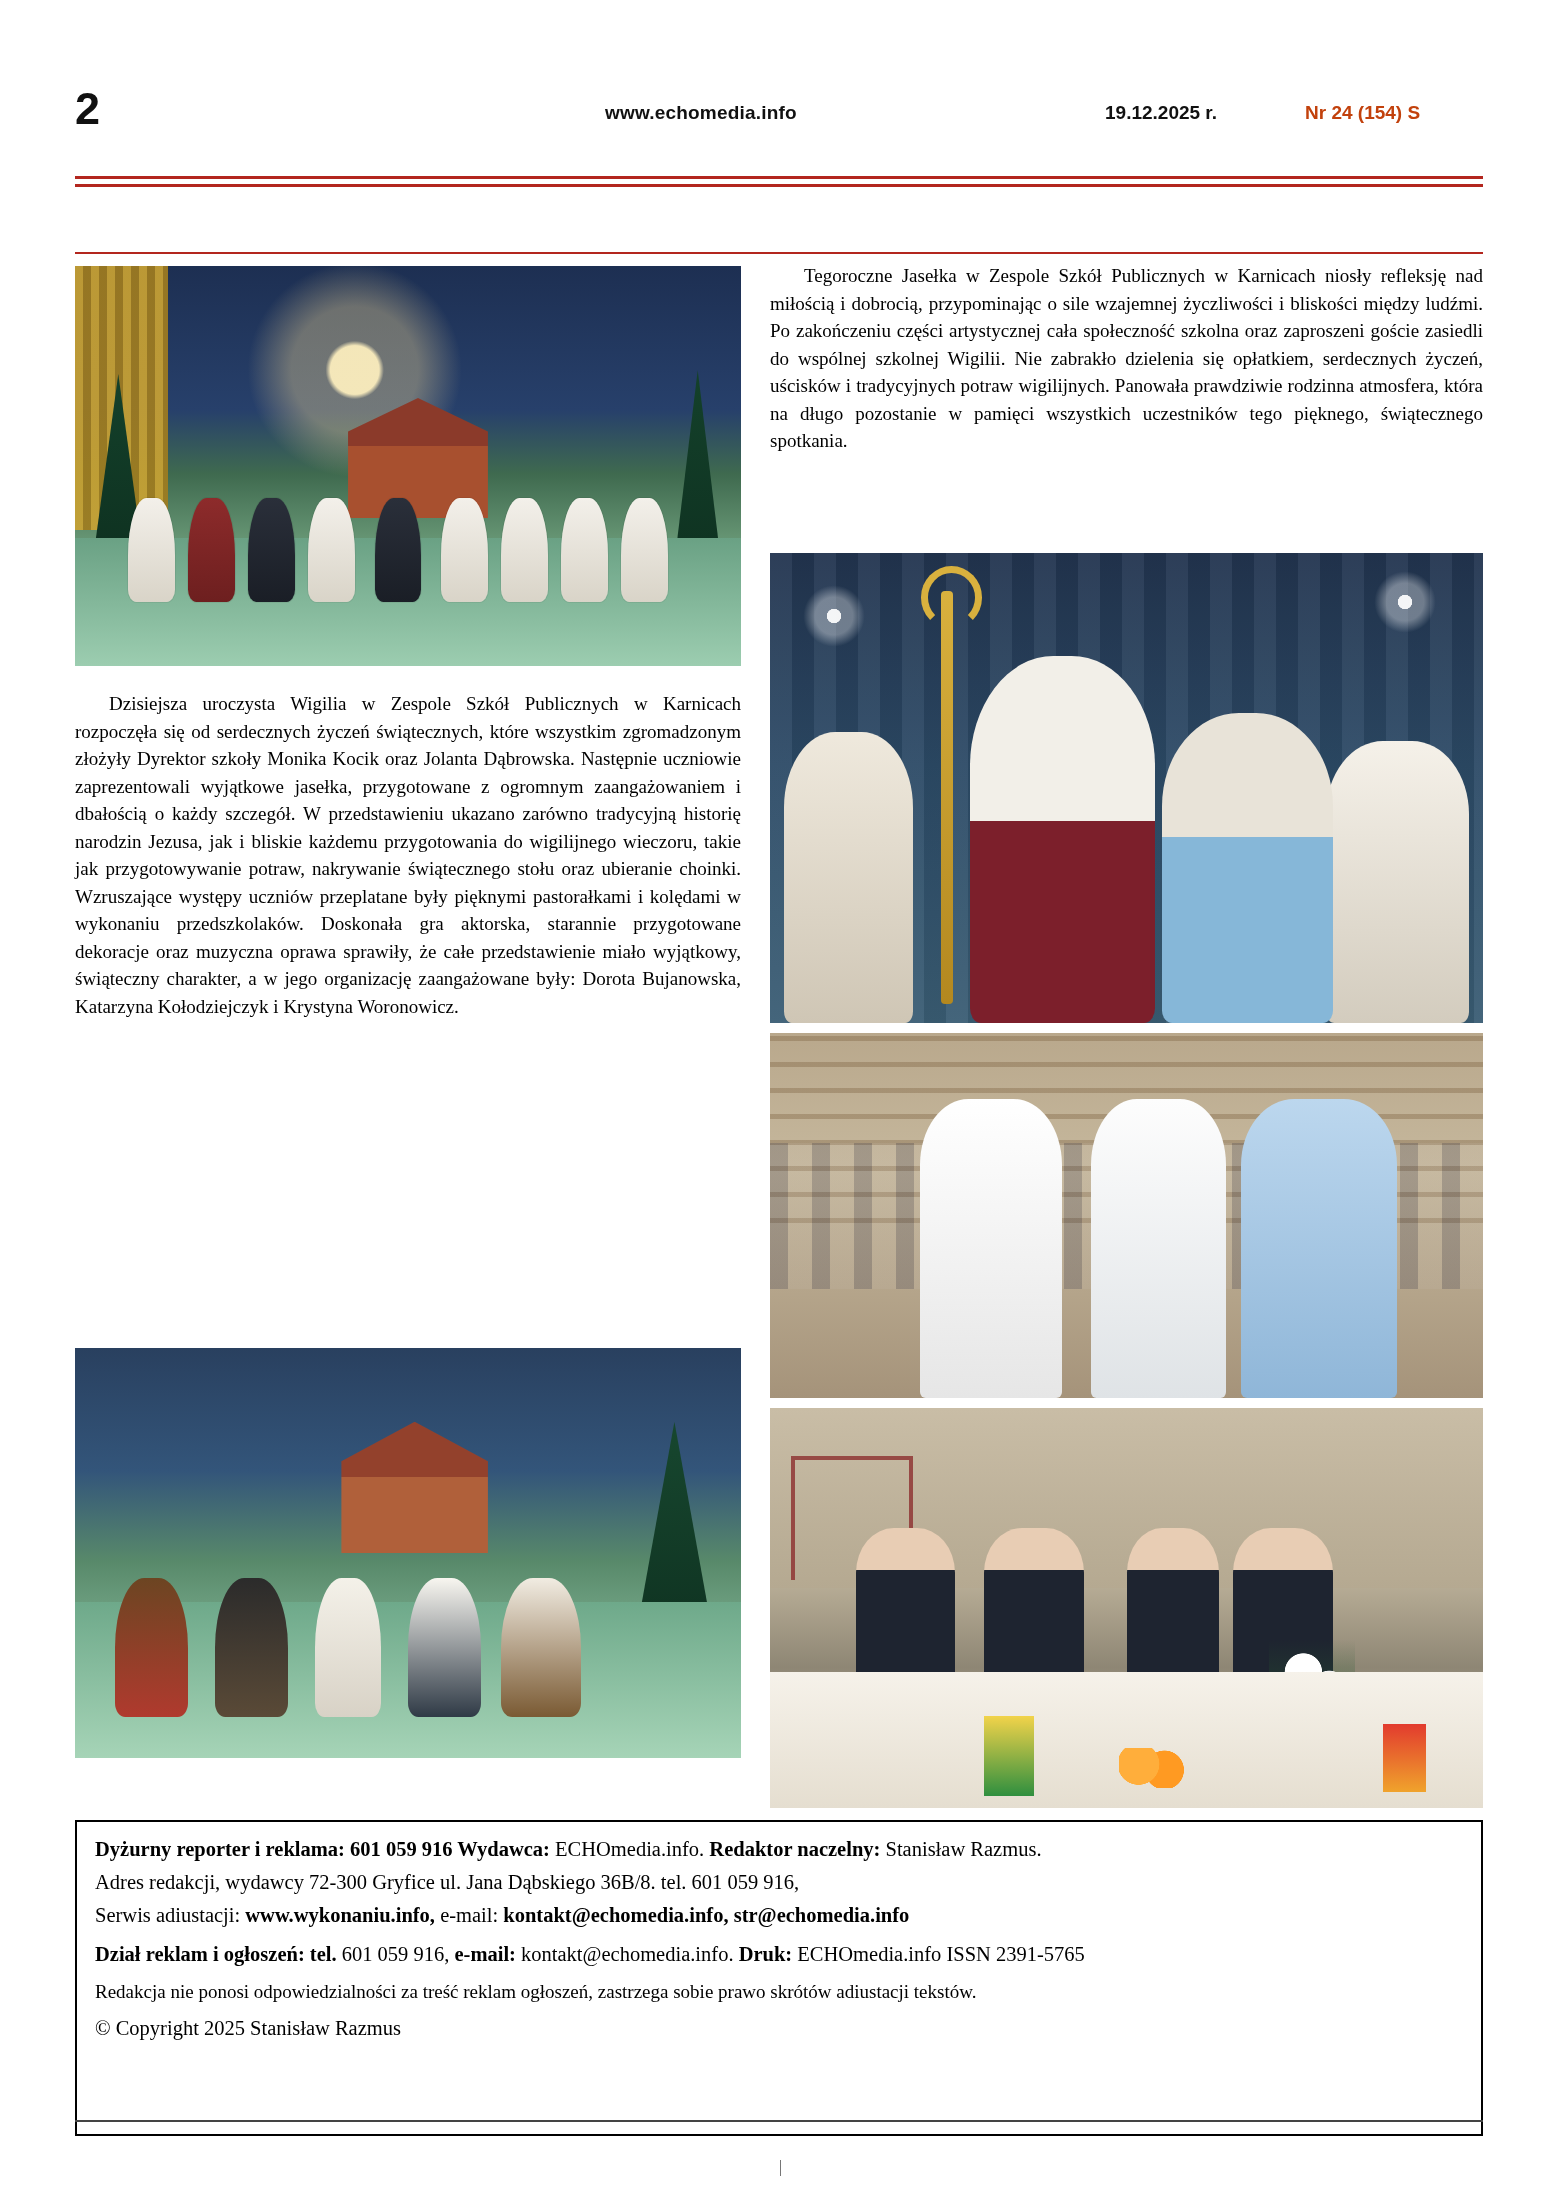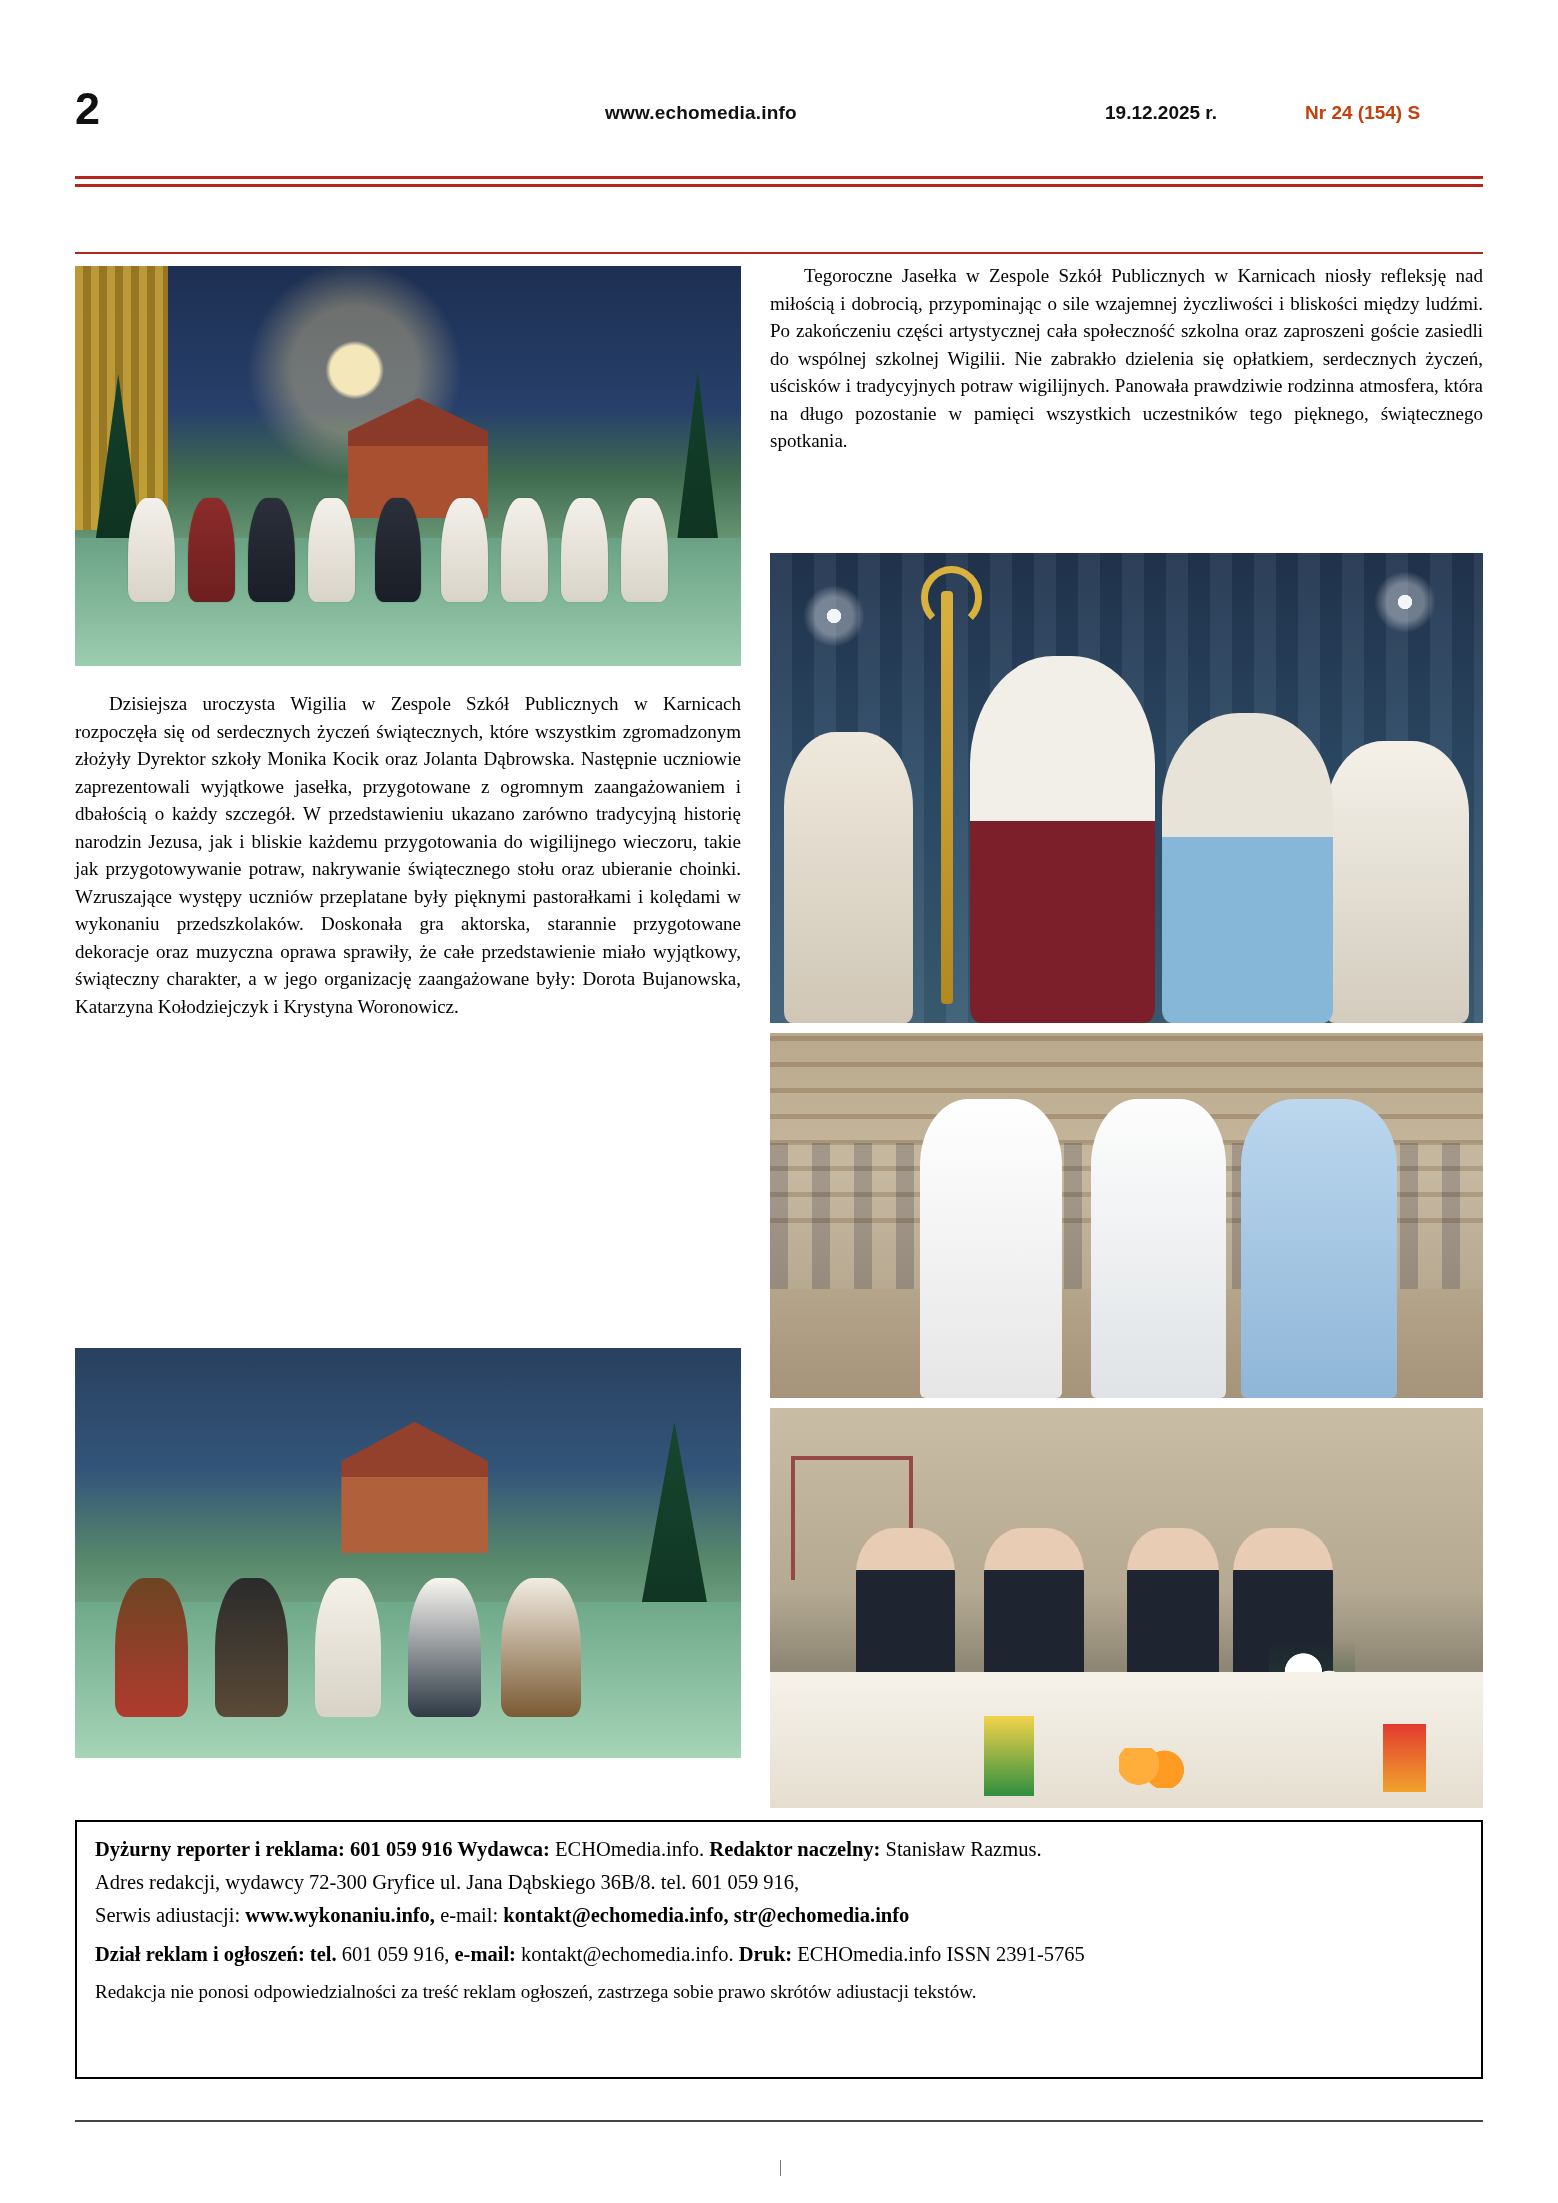--- a/index.html
+++ b/index.html
@@ -318,21 +318,21 @@
     background: radial-gradient(circle at 40% 40%, #ffffff 0 26%, rgba(255,255,255,0) 27%),
                 radial-gradient(circle at 70% 60%, #f3f3f3 0 22%, rgba(255,255,255,0) 23%),
                 linear-gradient(to bottom, rgba(40,90,50,.0), rgba(40,90,50,.6)); }
 
   
   .imprint {
     position: absolute;
     left: 75px;
     top: 1820px;
     width: 1408px;
-    height: 259px;
+    height: 316px;
     border: 2px solid #000;
     box-sizing: border-box;
     padding: 14px 18px 10px 18px;
   }
   .imprint p {
     margin: 0 0 6px 0;
     font-size: 20.5px;
     line-height: 27px;
   }
   .imprint .small { font-size: 19px; }
@@ -445,18 +445,19 @@
       <span class="b">Dyżurny reporter i reklama: 601 059 916 Wydawca:</span><span> ECHOmedia.info. </span><span class="b">Redaktor naczelny:</span><span> Stanisław Razmus.</span>
     </p>
     <p>Adres redakcji, wydawcy 72-300 Gryfice  ul. Jana Dąbskiego 36B/8.  tel. 601 059 916,</p>
     <p>
       <span>Serwis adiustacji: </span><span class="b">www.wykonaniu.info,</span><span>  e-mail: </span><span class="b">kontakt@echomedia.info, str@echomedia.info</span>
     </p>
     <p style="margin-top:12px;">
       <span class="b">Dział reklam i ogłoszeń: tel.</span><span> 601 059 916, </span><span class="b">e-mail:</span><span> kontakt@echomedia.info.        </span><span class="b">Druk:</span><span> ECHOmedia.info        ISSN 2391-5765</span>
     </p>
     <p class="small" style="margin-top:10px;">Redakcja nie ponosi odpowiedzialności za treść reklam ogłoszeń, zastrzega sobie prawo skrótów adiustacji tekstów.</p>
+    <p style="margin-top:10px;">© Copyright 2025 Stanisław Razmus</p>
   </div>
 
   <div class="rule-bottom"></div>
   <div class="foot-tick">|</div>
 
 </div>
 
 </body></html>

